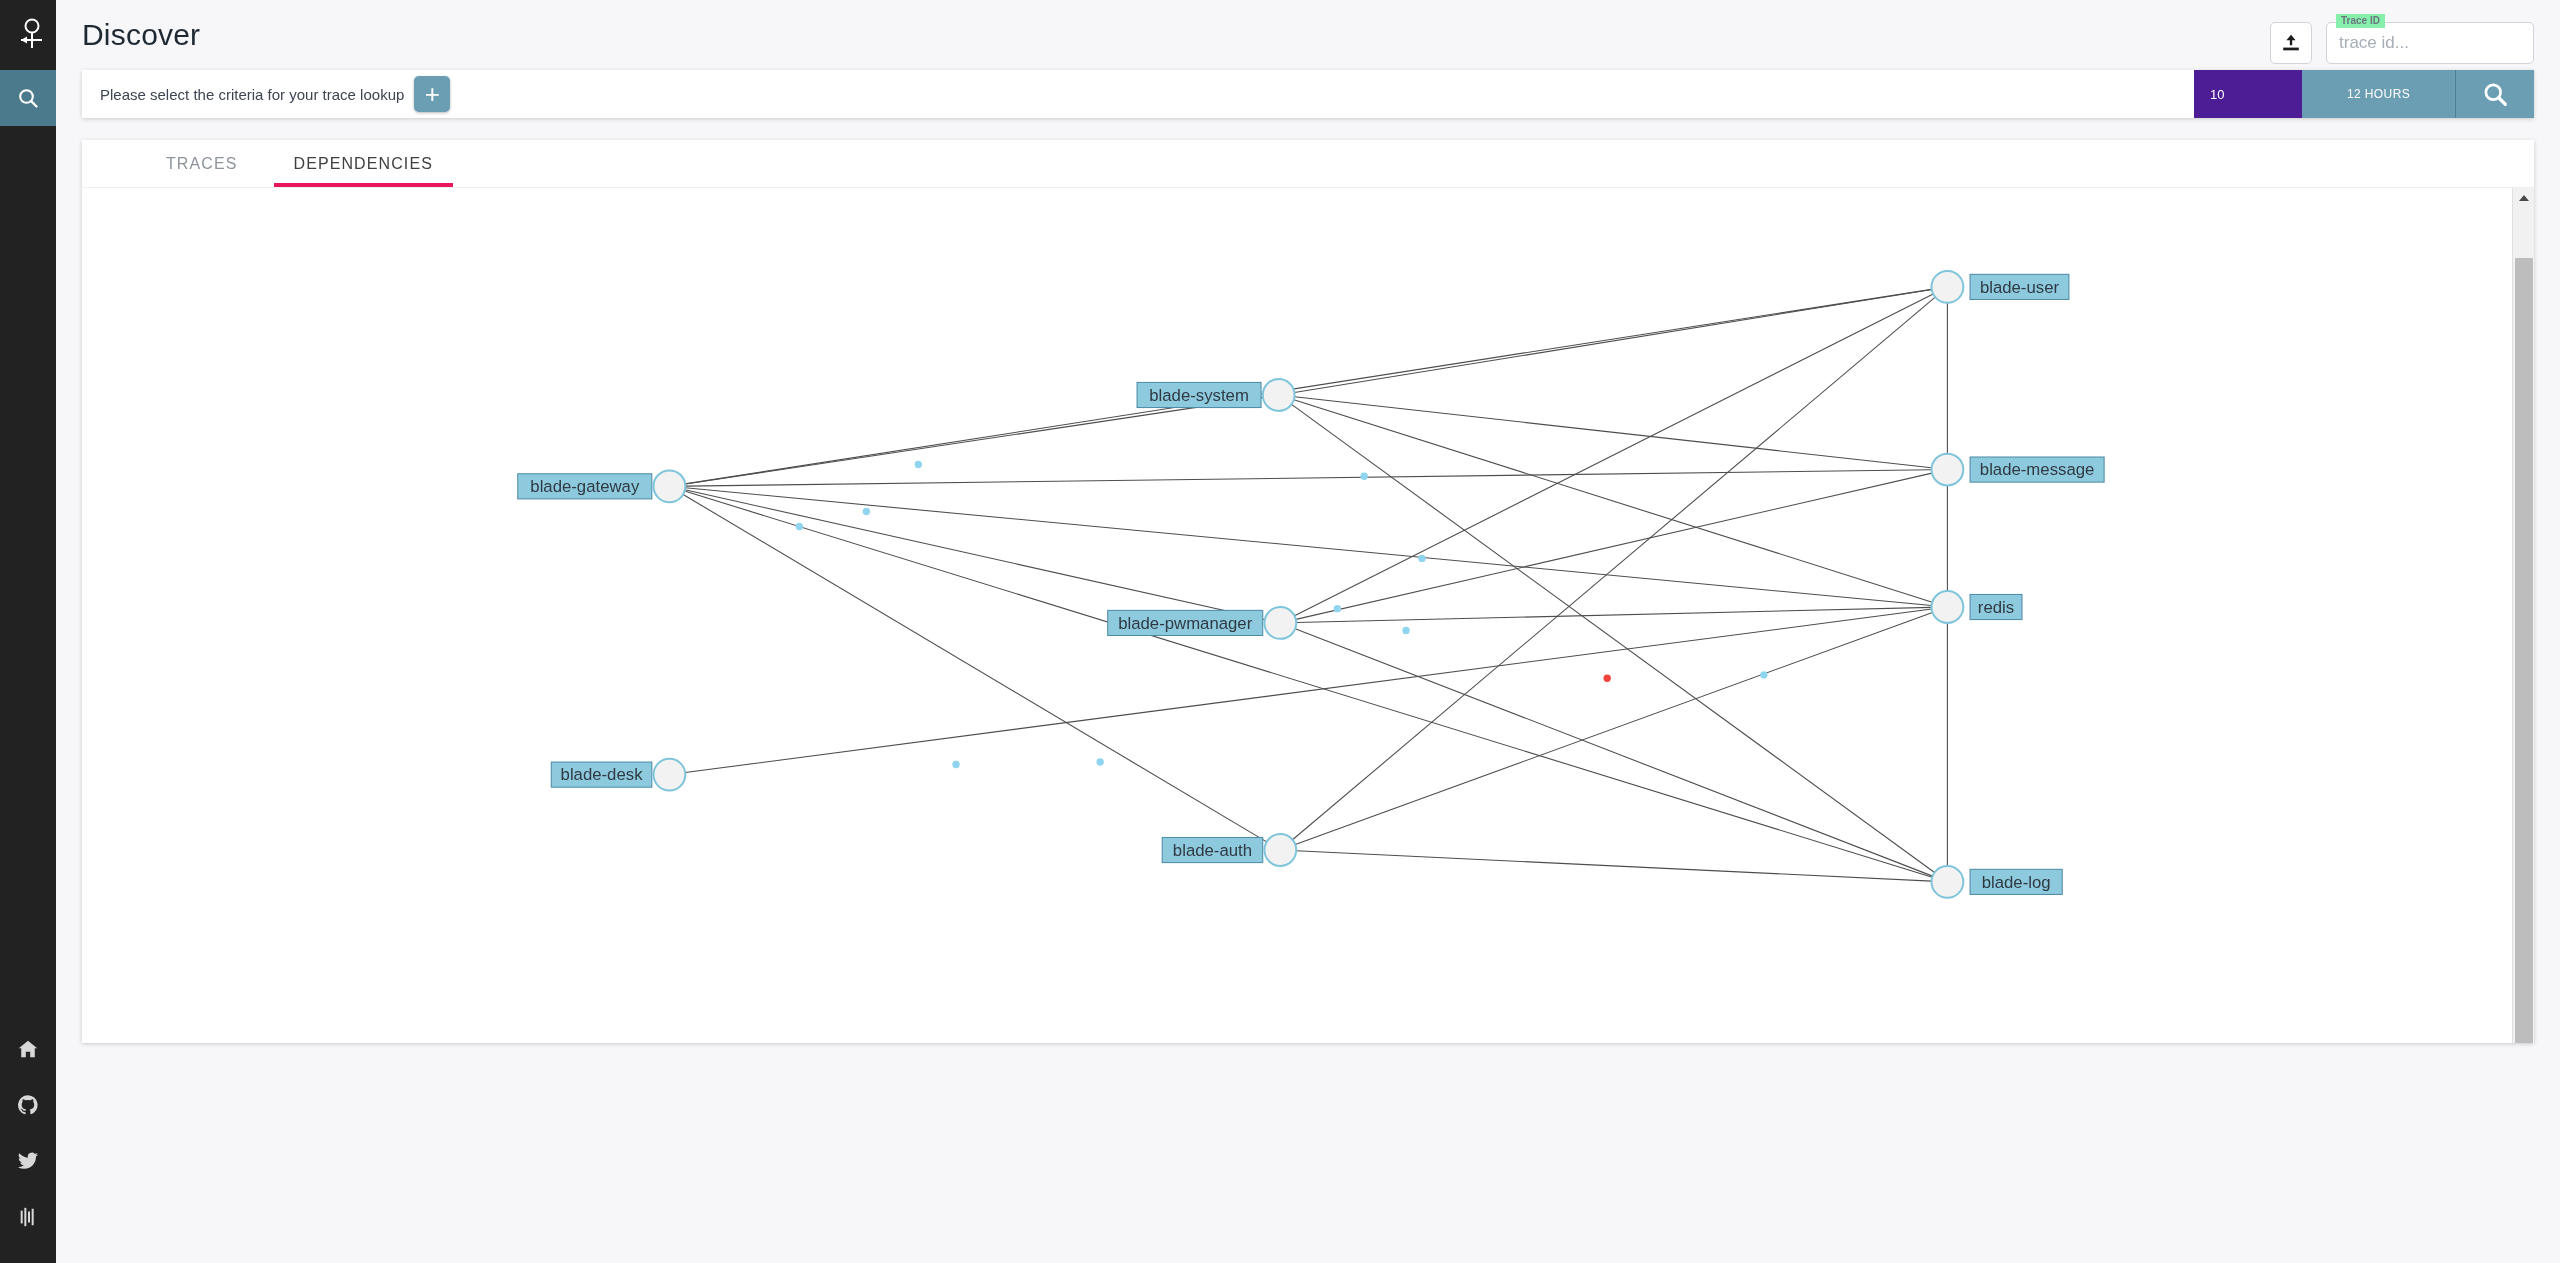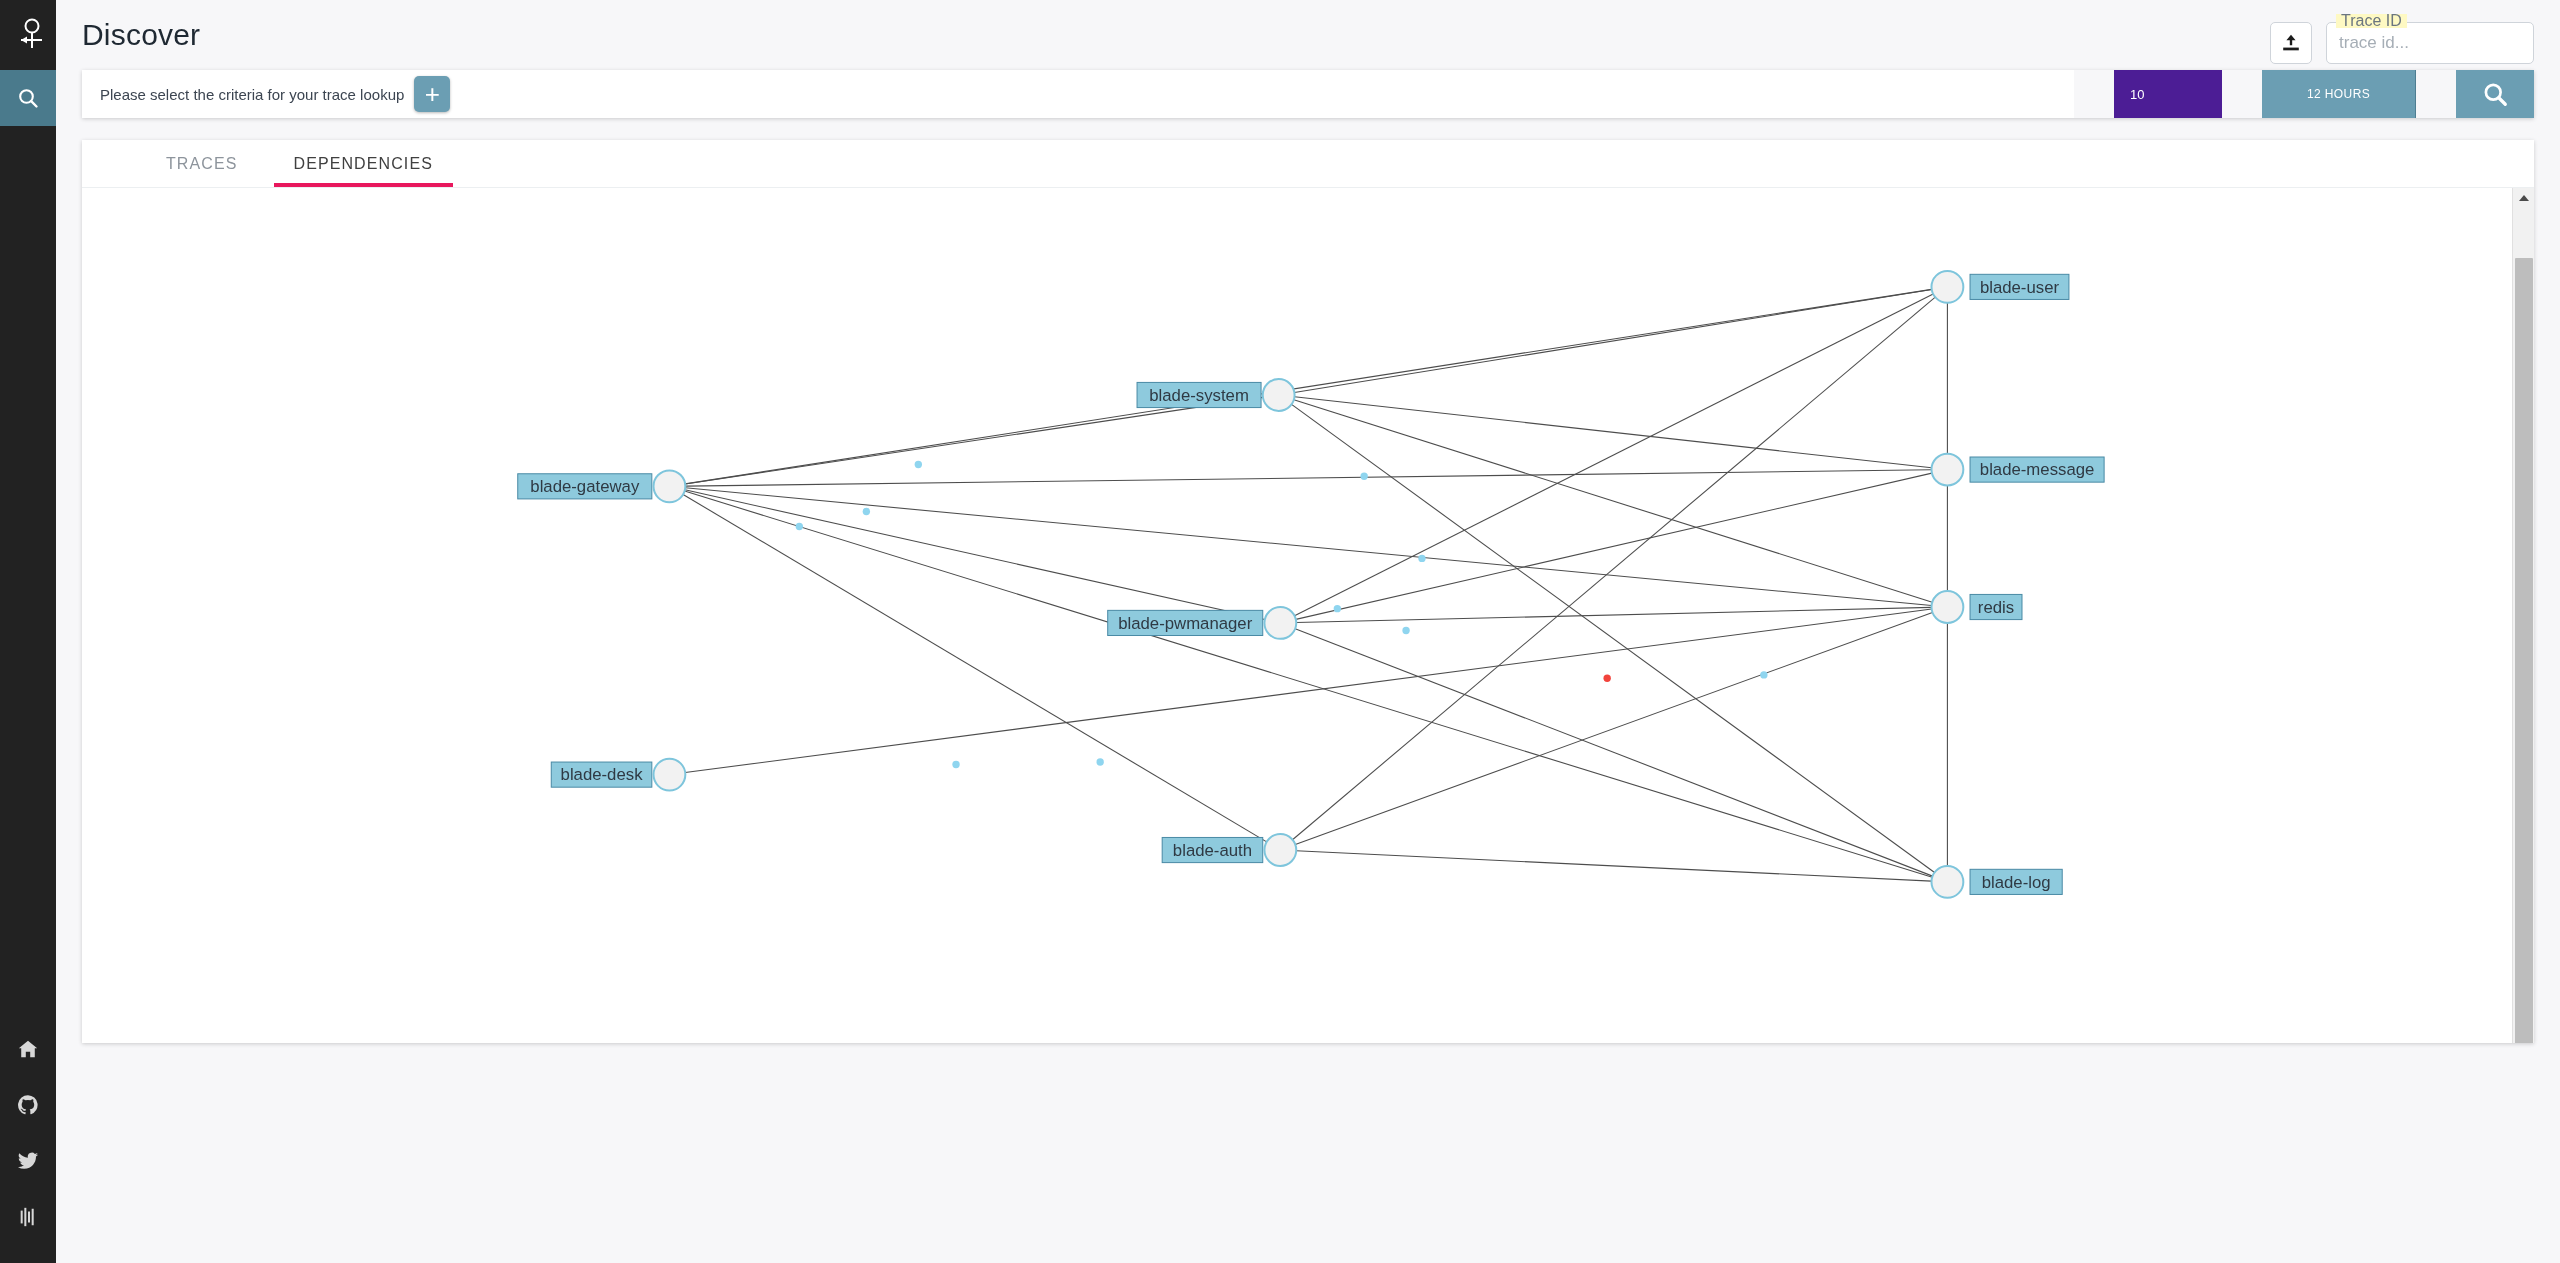--- a/index.html
+++ b/index.html
@@ -61,35 +61,34 @@
     background: #ffffff; display: flex; align-items: center; justify-content: center;
     cursor: pointer;
   }
   .traceid-field {
     position: relative; width: 208px; height: 42px;
     border: 1px solid #cfd4da; border-radius: 5px; background: #ffffff;
     display: flex; align-items: center; padding: 0 10px;
   }
   .traceid-legend {
     position: absolute; top: -9px; left: 9px; padding: 0 5px;
-    background: #fef9c3; color: #6b7680; font-size: 16px; line-height: 14px;
+    background: #86efac; color: #6b7680; font-size: 10px; line-height: 14px; font-weight: bold;
   }
   .traceid-input {
     border: 0; outline: none; background: transparent; width: 100%;
     font-family: inherit; font-size: 17px; color: #be185d;
   }
   .traceid-input::placeholder { color: #a6aeb6; }
 
   
   .criteria-row {
     display: flex; align-items: stretch;
     margin: 0 26px 0 26px;
     height: 58px;
     box-shadow: 0 1px 4px rgba(0,0,0,.18);
-    gap: 40px;
   }
   .criteria-box {
     flex: 1 1 auto; background: #ffffff;
     display: flex; align-items: center; padding: 0 18px; gap: 10px;
   }
   .criteria-hint { font-size: 15px; color: #3c4551; white-space: nowrap; }
   .add-criteria {
     width: 36px; height: 36px; border-radius: 5px; background: #6b9eb3;
     color: #fff; border: 0; cursor: pointer;
     display: flex; align-items: center; justify-content: center;

